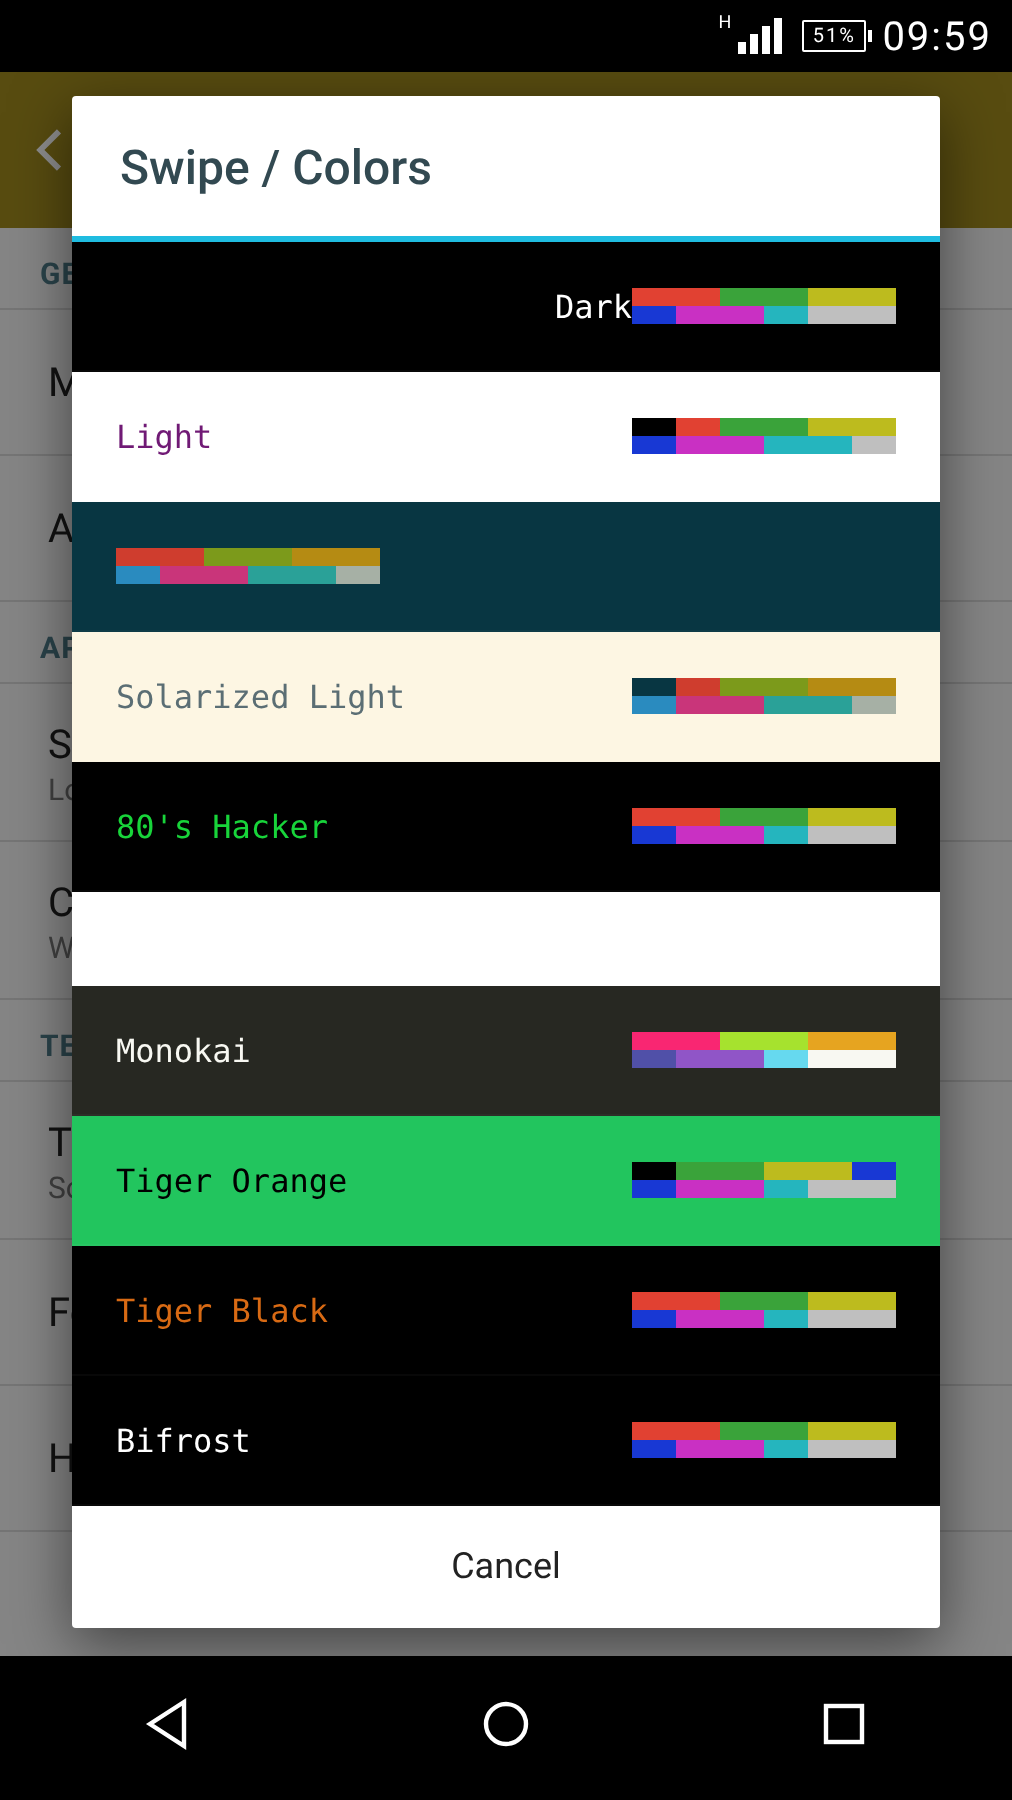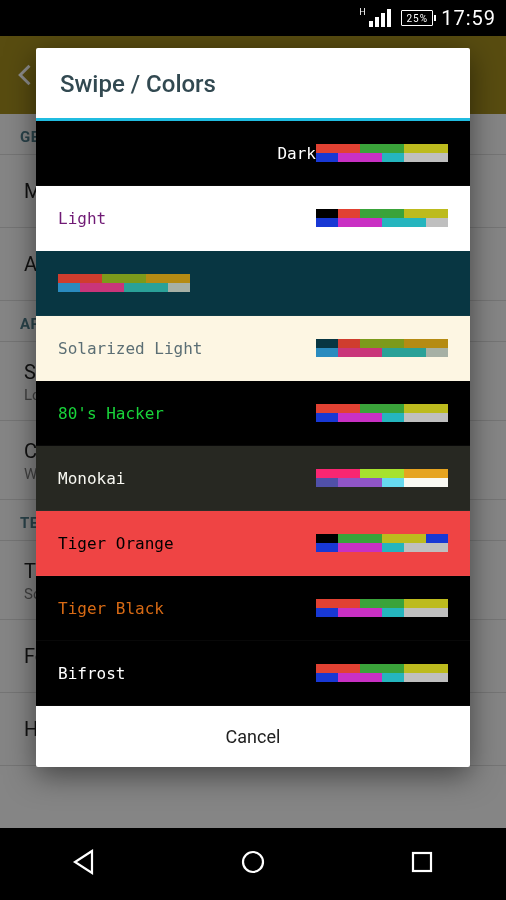--- a/index.html
+++ b/index.html
@@ -176,23 +176,23 @@
 
 <div class="status-bar">
   <div class="sig">
     <span class="h">H</span>
     <div class="bar" style="height:6px"></div>
     <div class="bar" style="height:10px"></div>
     <div class="bar" style="height:14px"></div>
     <div class="bar" style="height:18px"></div>
   </div>
   <div class="batt">
-    <span>25%</span>
-  </div>
-  <span class="clock">17:59</span>
+    <span>51%</span>
+  </div>
+  <span class="clock">09:59</span>
 </div>
 
 <div class="app-bg">
   <div class="appbar">
     <svg width="28" height="28" viewBox="0 0 24 24">
         <path d="M15 4l-8 8 8 8" stroke="#fff" stroke-width="2.5" fill="none"></path>
       </svg>
   </div>
 
   <div class="section">GENERAL</div>
@@ -328,42 +328,42 @@
           <div class="swrow">
             <div class="sw" style="background: rgb(24, 56, 212);"></div>
             <div class="sw" style="background: rgb(201, 48, 195);"></div>
             <div class="sw" style="background: rgb(201, 48, 195);"></div>
             <div class="sw" style="background: rgb(37, 181, 190);"></div>
             <div class="sw" style="background: rgb(191, 191, 191);"></div>
             <div class="sw" style="background: rgb(191, 191, 191);"></div>
           </div>
         </div>
       </div>
-      <div class="theme-row" style="background: rgb(39, 40, 34); color: rgb(248, 248, 242);">
+      <div class="theme-row" style="background: rgb(39, 40, 34); color: rgb(248, 248, 242); margin-top: 47px;">
         <span>Monokai</span>
         <div class="swatches">
           <div class="swrow">
             <div class="sw" style="background: rgb(249, 38, 114);"></div>
             <div class="sw" style="background: rgb(249, 38, 114);"></div>
             <div class="sw" style="background: rgb(166, 226, 46);"></div>
             <div class="sw" style="background: rgb(166, 226, 46);"></div>
             <div class="sw" style="background: rgb(230, 164, 32);"></div>
             <div class="sw" style="background: rgb(230, 164, 32);"></div>
           </div>
           <div class="swrow">
             <div class="sw" style="background: rgb(80, 80, 168);"></div>
             <div class="sw" style="background: rgb(144, 85, 199);"></div>
             <div class="sw" style="background: rgb(144, 85, 199);"></div>
             <div class="sw" style="background: rgb(102, 217, 239);"></div>
             <div class="sw" style="background: rgb(248, 248, 242);"></div>
             <div class="sw" style="background: rgb(248, 248, 242);"></div>
           </div>
         </div>
       </div>
-      <div class="theme-row" style="background: #ef4444; color: rgb(0, 0, 0);">
+      <div class="theme-row" style="background: #22c55e; color: rgb(0, 0, 0);">
         <span>Tiger Orange</span>
         <div class="swatches">
           <div class="swrow">
             <div class="sw" style="background: rgb(0, 0, 0);"></div>
             <div class="sw" style="background: rgb(58, 163, 58);"></div>
             <div class="sw" style="background: rgb(58, 163, 58);"></div>
             <div class="sw" style="background: rgb(189, 187, 30);"></div>
             <div class="sw" style="background: rgb(189, 187, 30);"></div>
             <div class="sw" style="background: rgb(24, 56, 212);"></div>
           </div>

